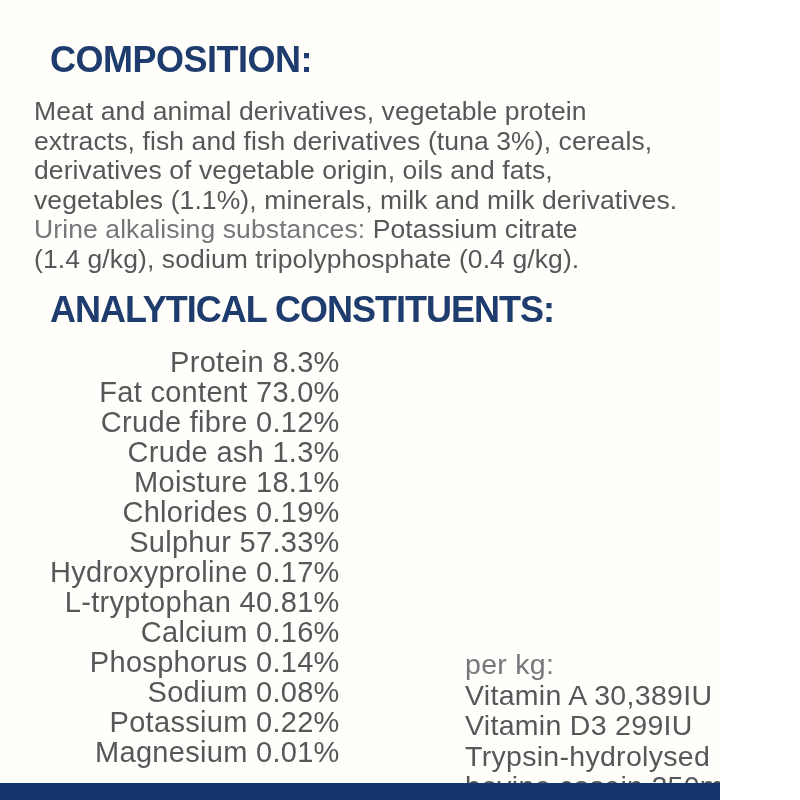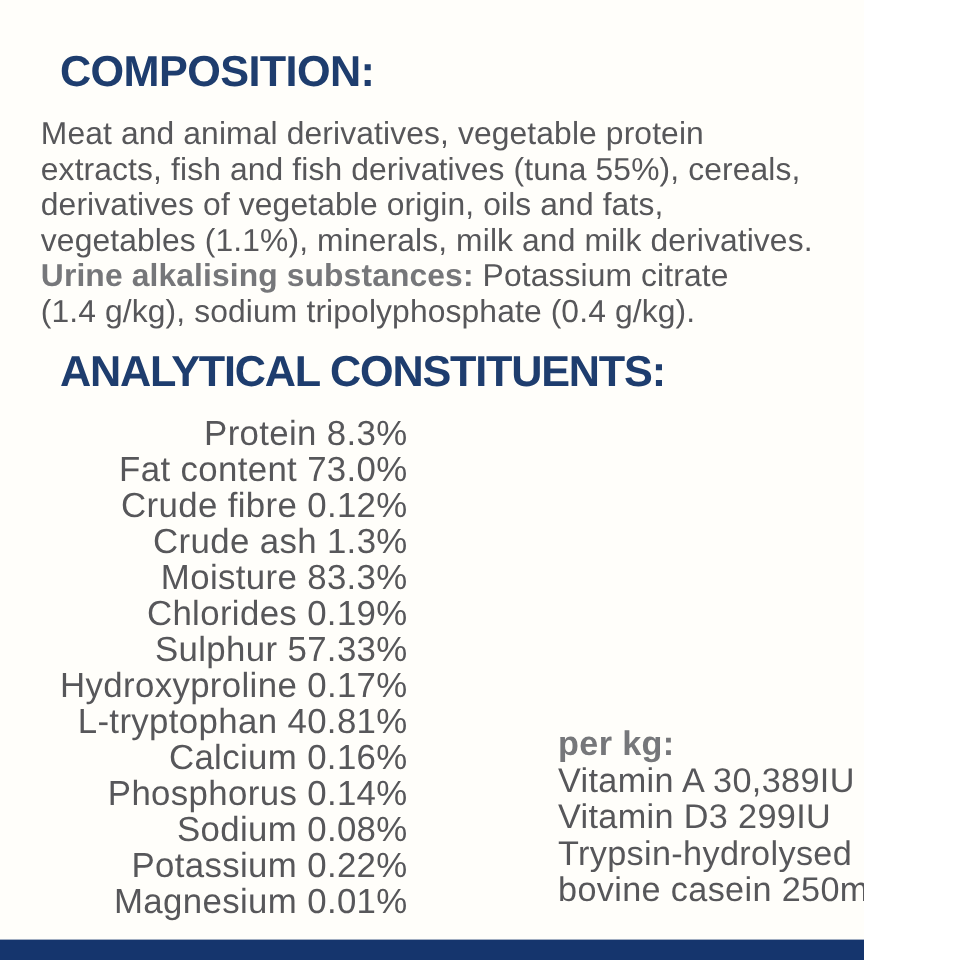--- a/index.html
+++ b/index.html
@@ -32,22 +32,23 @@
     position: absolute;
     left: 34px;
     top: 97px;
     color: #57575a;
     font-size: 26.5px;
     line-height: 29.5px;
     letter-spacing: 0.1px;
   }
   .pline { white-space: nowrap; }
   .bold-label {
-    font-weight: 700;
+    font-weight: 400;
     color: #76777a;
+    margin-top: 44px;
   }
   .constituents {
     position: absolute;
     left: 50px;
     top: 347px;
     color: #57575a;
     font-size: 29px;
     line-height: 30px;
     letter-spacing: 0.3px;
     text-align: right;
@@ -75,35 +76,35 @@
 </style>
 </head>
 <body>
 
 <div class="label">
 
   <h1 class="heading h-composition">COMPOSITION:</h1>
 
   <div class="para">
     <div class="pline">Meat and animal derivatives, vegetable protein</div>
-    <div class="pline">extracts, fish and fish derivatives (tuna 55%), cereals,</div>
+    <div class="pline">extracts, fish and fish derivatives (tuna 3%), cereals,</div>
     <div class="pline">derivatives of vegetable origin, oils and fats,</div>
     <div class="pline">vegetables (1.1%), minerals, milk and milk derivatives.</div>
     <div class="pline"><span class="bold-label">Urine alkalising substances:</span><span> Potassium citrate</span></div>
     <div class="pline">(1.4 g/kg), sodium tripolyphosphate (0.4 g/kg).</div>
   </div>
 
   <h2 class="heading h-analytical">ANALYTICAL CONSTITUENTS:</h2>
 
   <div class="constituents">
     <div class="item">Protein 8.3%</div>
     <div class="item">Fat content 73.0%</div>
     <div class="item">Crude fibre 0.12%</div>
     <div class="item">Crude ash 1.3%</div>
-    <div class="item">Moisture 83.3%</div>
+    <div class="item">Moisture 18.1%</div>
     <div class="item">Chlorides 0.19%</div>
     <div class="item">Sulphur 57.33%</div>
     <div class="item">Hydroxyproline 0.17%</div>
     <div class="item">L-tryptophan 40.81%</div>
     <div class="item">Calcium 0.16%</div>
     <div class="item">Phosphorus 0.14%</div>
     <div class="item">Sodium 0.08%</div>
     <div class="item">Potassium 0.22%</div>
     <div class="item">Magnesium 0.01%</div>
   </div>

